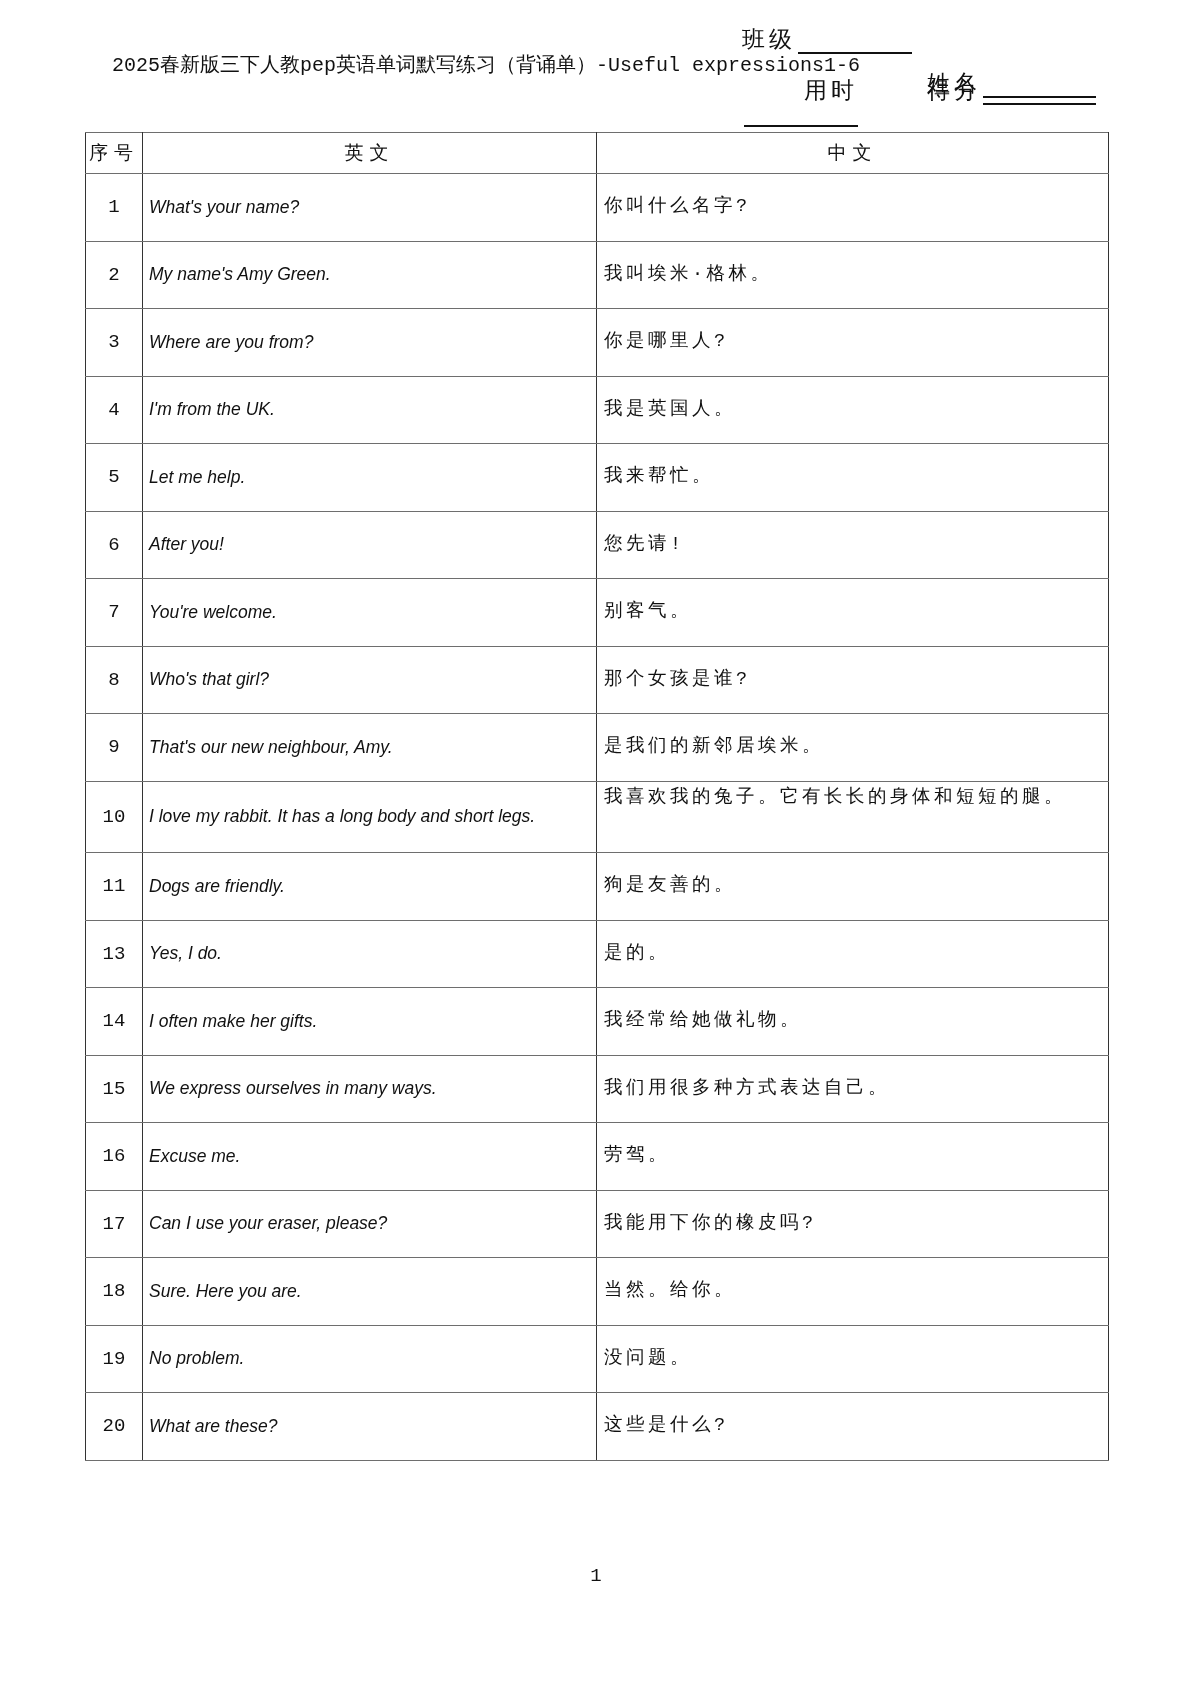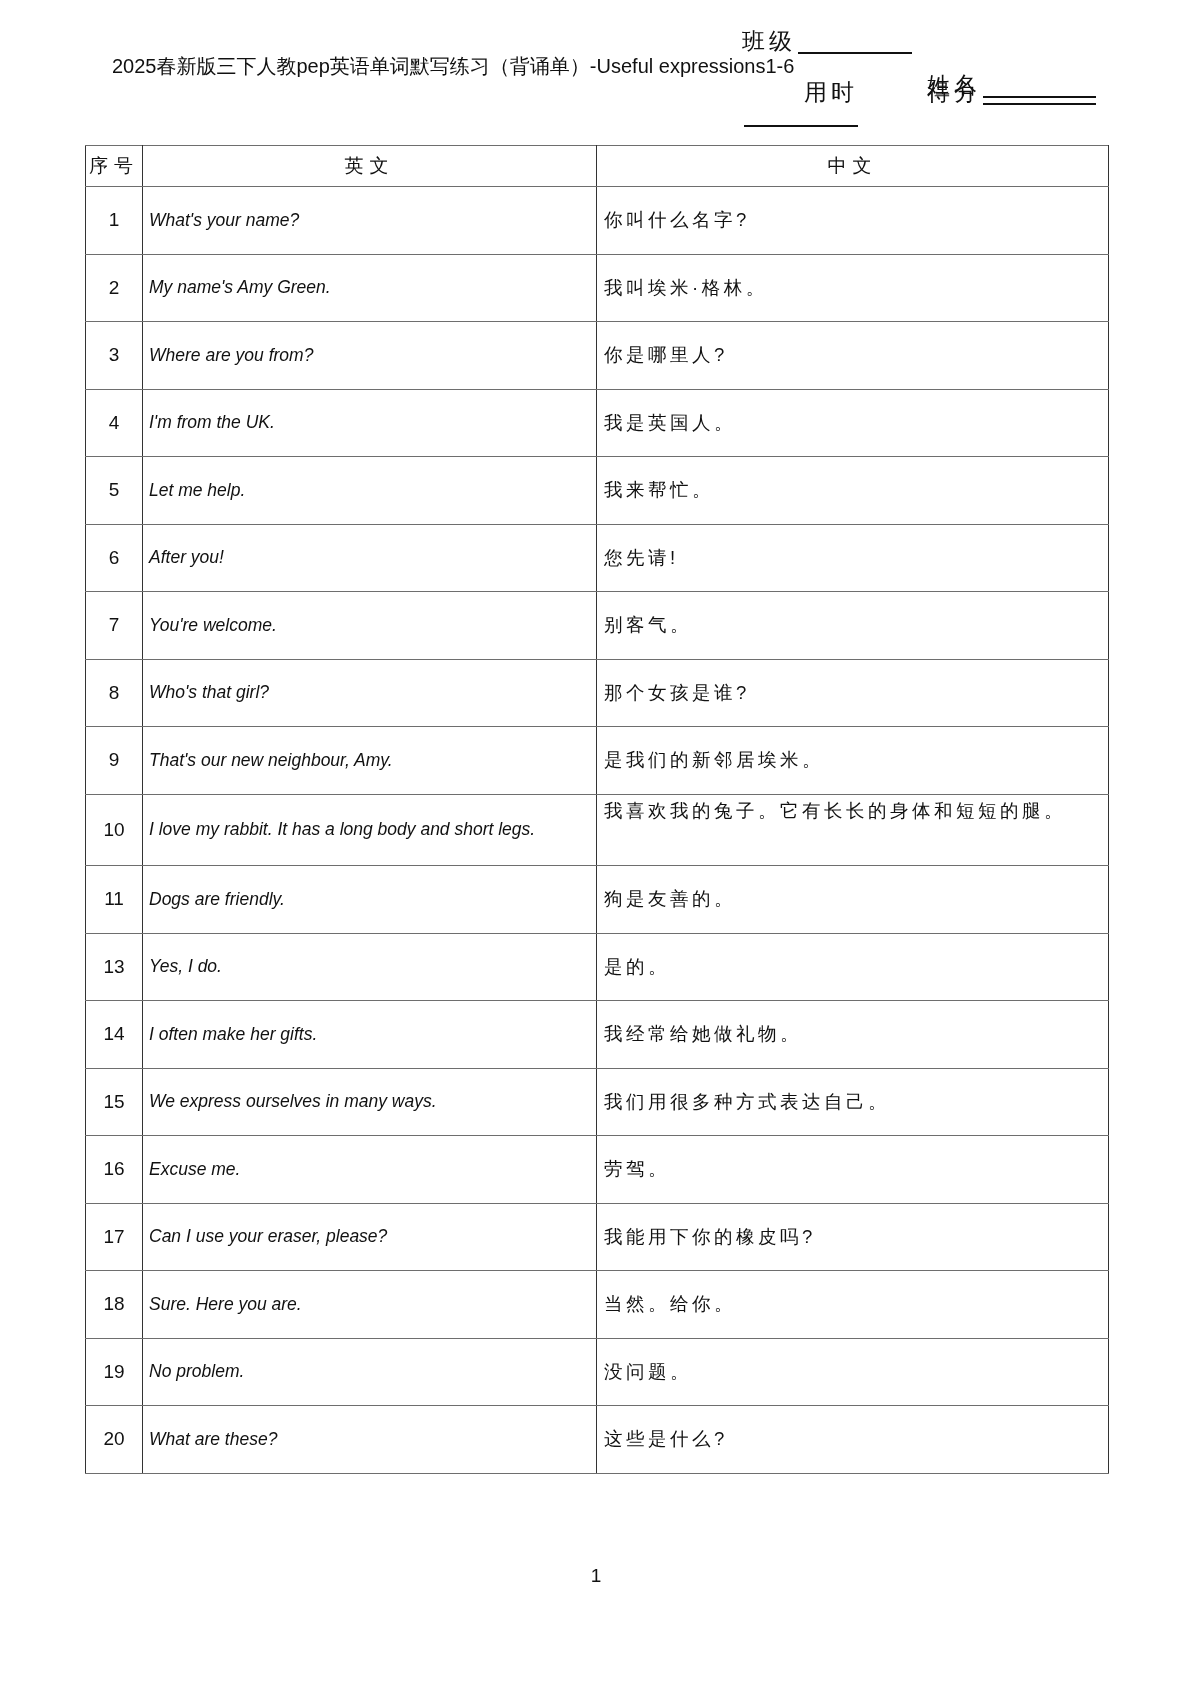--- a/index.html
+++ b/index.html
@@ -1,35 +1,35 @@
 <!DOCTYPE html>
 <html><head>
 <meta charset="utf-8">
 <style>
   html, body { margin:0; padding:0; background:#ffffff; }
   body { width:1191px; height:1684px; position:relative; overflow:hidden; color:#111; }
-  .serif { font-family: Liberation Sans, sans-serif; }
+  .serif { font-family: Liberation Mono, monospace; }
   .sans { font-family: "Liberation Sans", "DejaVu Sans", sans-serif; font-style: italic; }
 
   .title {
     position:absolute; left:112px; top:52px;
     font-size:20px; line-height:28px; white-space:nowrap; letter-spacing:0px;
   }
   .field { position:absolute; font-size:23px; line-height:26px; white-space:nowrap; display:flex; align-items:flex-end; }
   .field .lbl { letter-spacing:4px; }
   .field .line { display:inline-block; border-bottom:2px solid #111; height:20px; margin-left:2px; }
   #f-class { left:742px; top:28px; }
   #f-name  { left:927px; top:28px;margin-top:44px; }
   #f-time  { left:742px; top:79px;flex-direction:column; }
   #f-score { left:927px; top:79px; }
   #f-class .line, #f-time .line { width:114px; }
   #f-name .line, #f-score .line { width:113px; }
 
   table.sheet {
-    position:absolute; left:85px; top:145px;
+    position:absolute; left:85px; top:132px;
     width:1023px; border-collapse:collapse; table-layout:fixed;padding-left:14px;
   }
   table.sheet td, table.sheet th {
     border-left:1.5px solid #333; border-right:1.5px solid #333;
     border-top:1.5px solid #6e6e6e; border-bottom:1.5px solid #6e6e6e;
     padding:0; vertical-align:middle;
   }
   table.sheet tr.head th { height:40px; font-weight:normal; font-size:19px; text-align:center; letter-spacing:6px; }
   table.sheet tr.row td { height:66.5px; }
   col.c1 { width:57px; } col.c2 { width:454px; } col.c3 { width:512px; }

